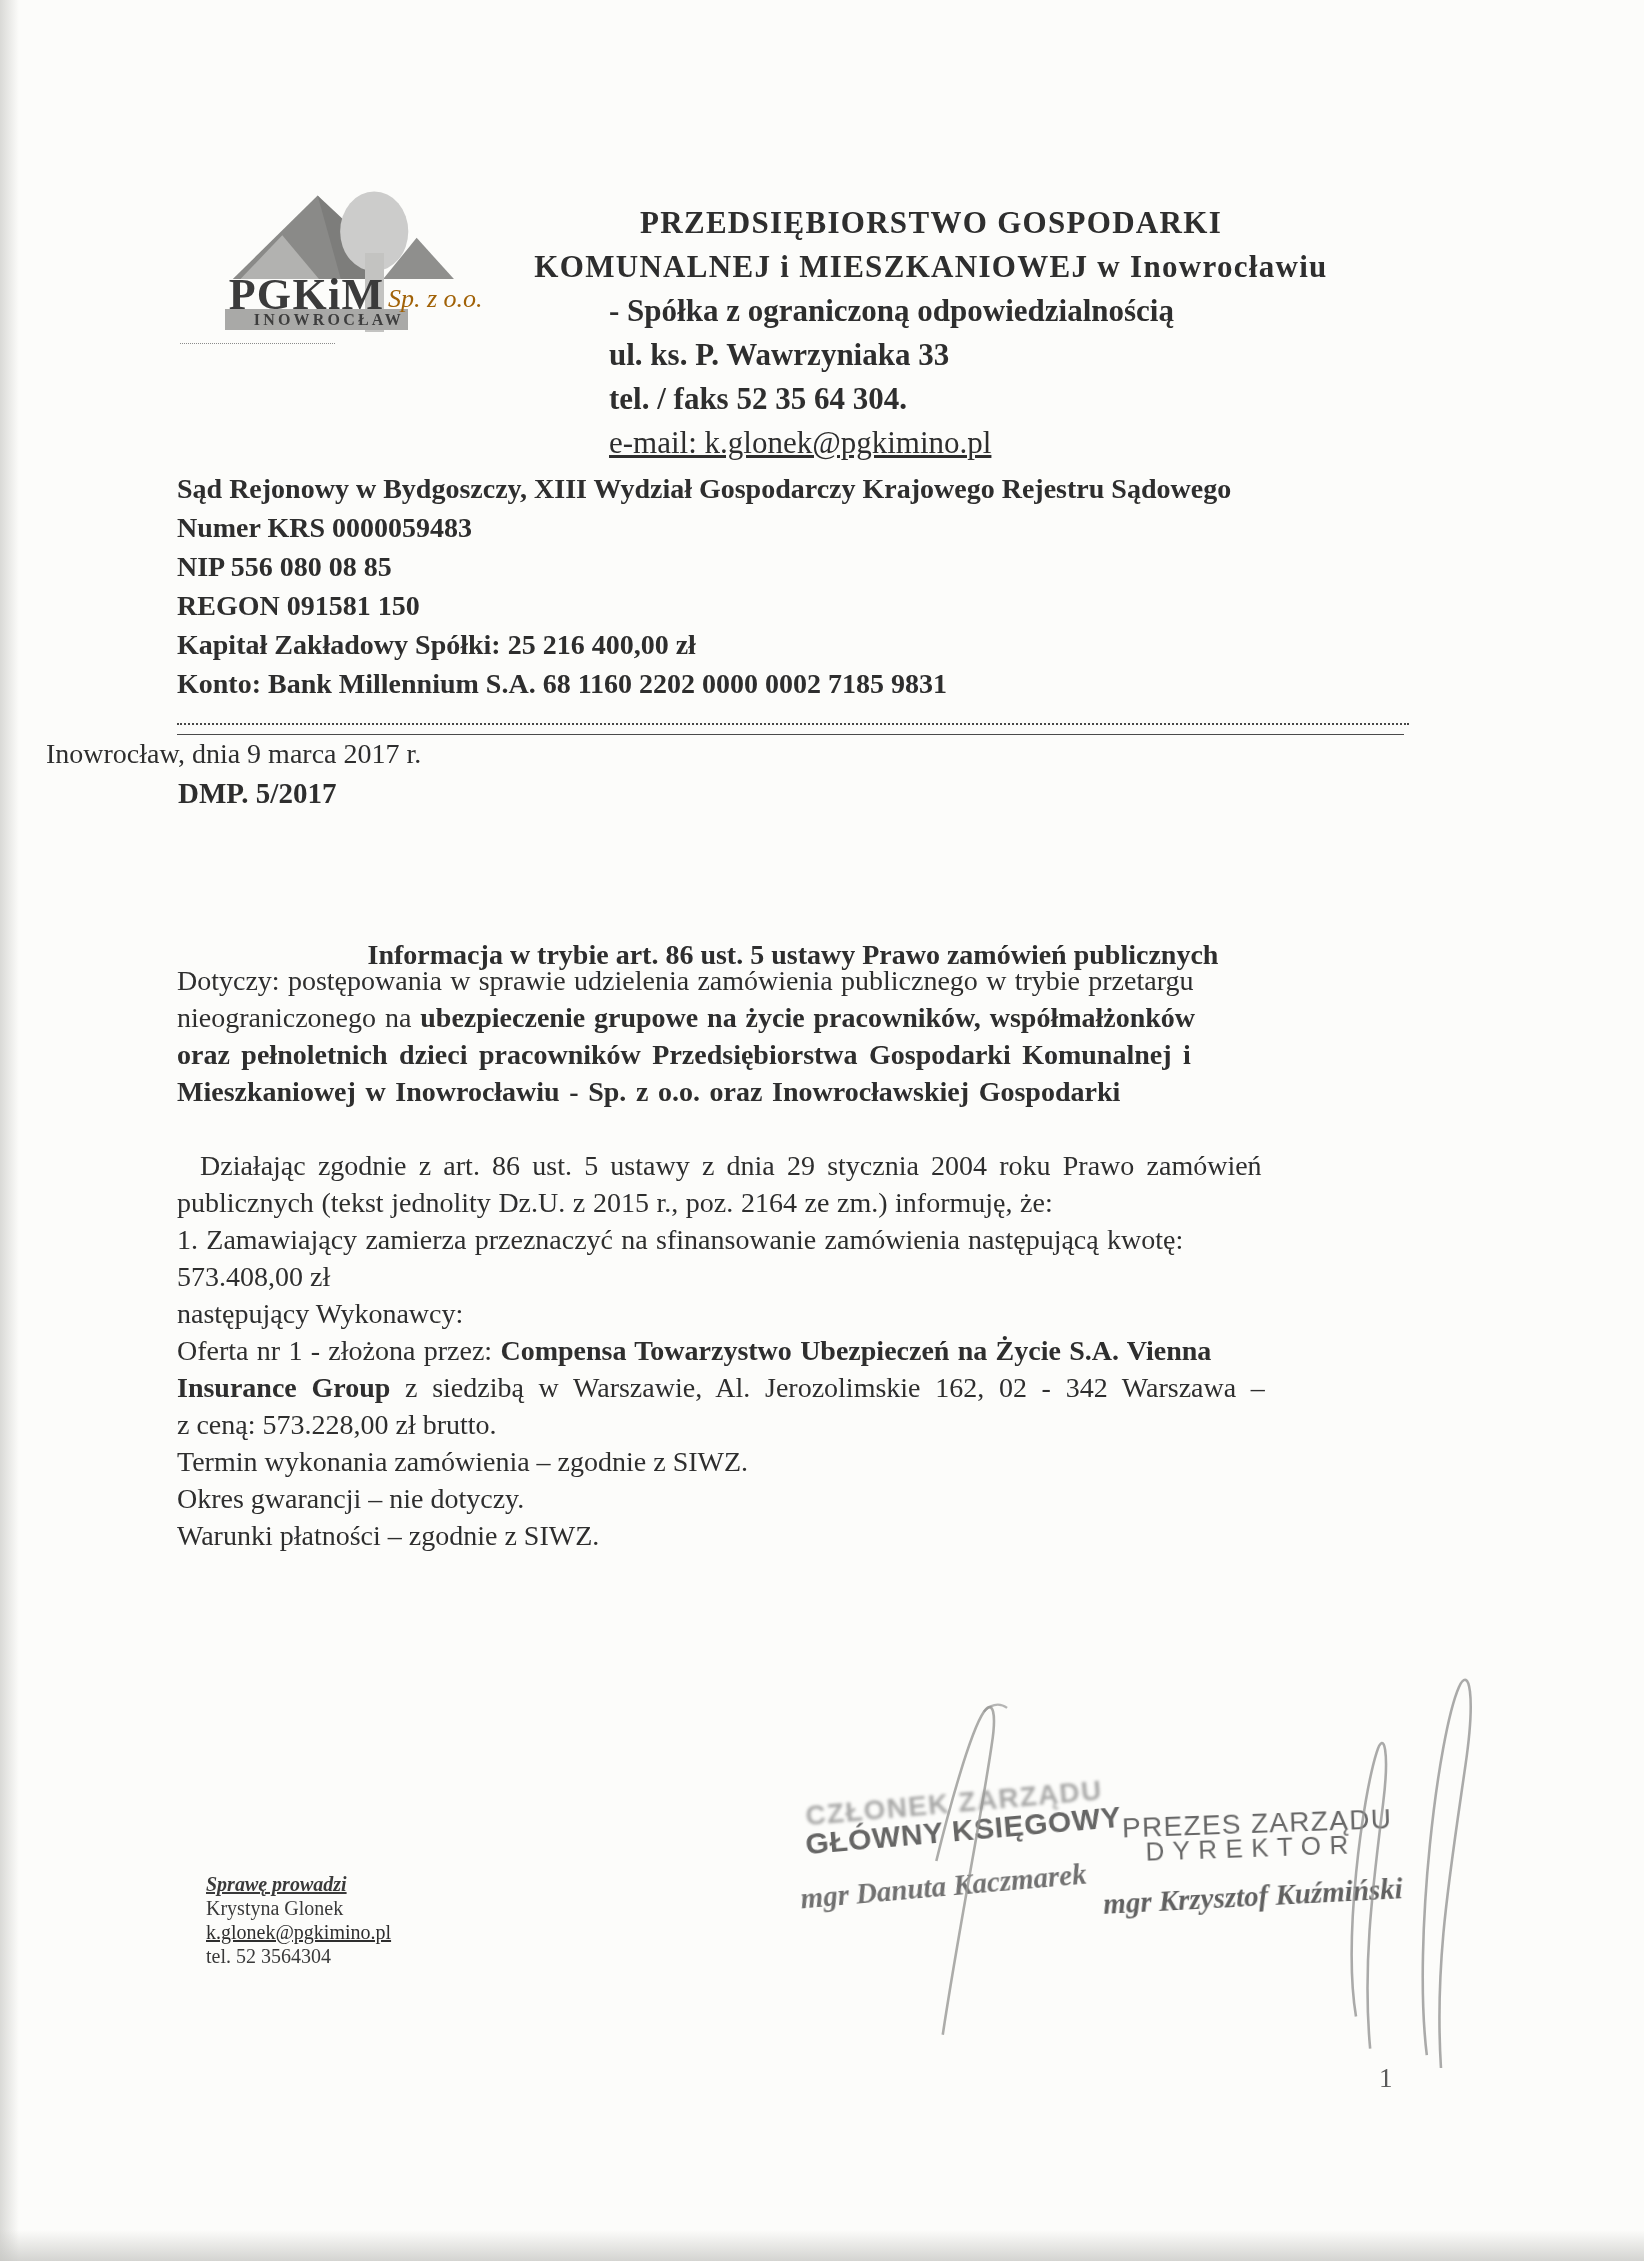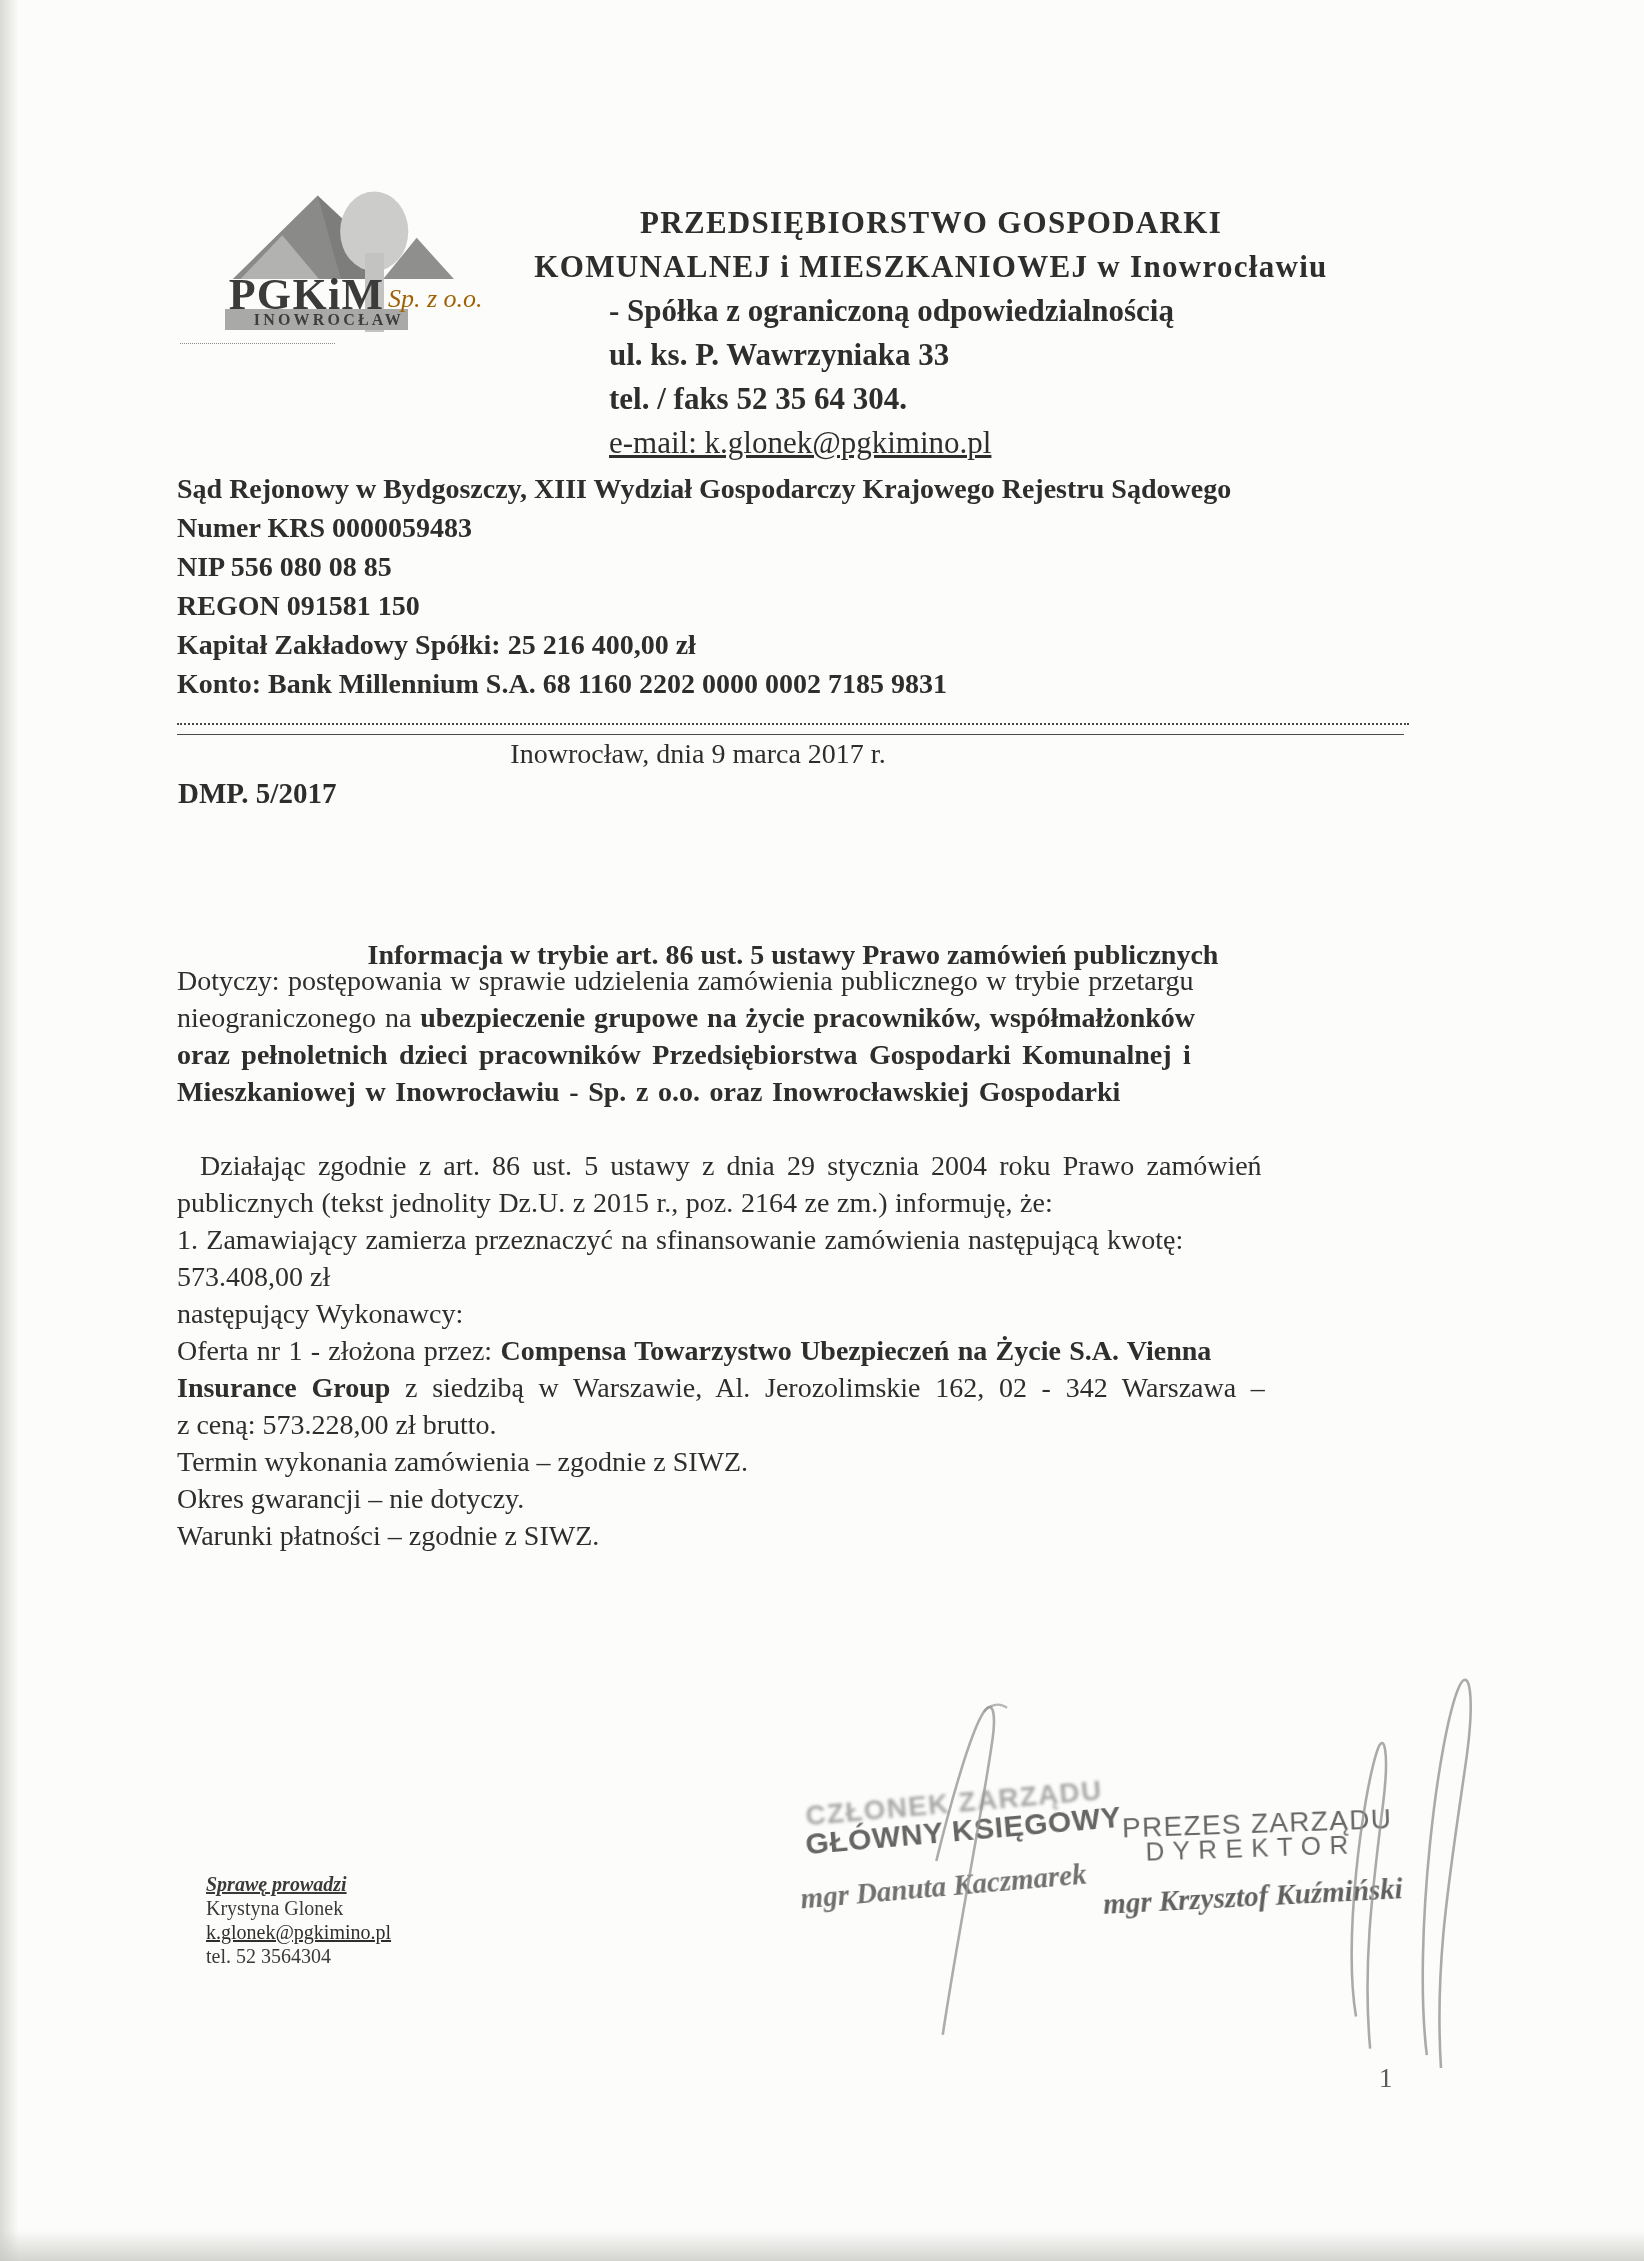--- a/index.html
+++ b/index.html
@@ -40,21 +40,21 @@
   .letterhead .line:nth-child(2){padding-left:0;text-align:center;letter-spacing:1.3px;}
   .letterhead .line:nth-child(6){font-weight:normal;}
 
   
   .registry{left:177px;top:469px;width:1240px;font-size:28px;line-height:39px;font-weight:bold;}
   .registry .line{white-space:nowrap;}
 
   .sep-dotted{left:177px;top:723px;width:1232px;height:0;border-top:2.6px dotted #474747;}
   .sep-solid{left:177px;top:734px;width:1227px;height:0;border-top:1.9px solid #4a4a4a;}
 
-  .date-line{left:0;top:738px;width:1396px;text-align:center;font-size:28px;white-space:nowrap;}
+  .date-line{left:0;top:738px;width:1396px;text-align:left;font-size:28px;white-space:nowrap;padding-left:46px;}
   .ref-number{left:178px;top:777px;font-size:29px;font-weight:bold;white-space:nowrap;}
 
   .doc-title{left:177px;top:895px;width:1232px;text-align:center;font-size:28px;font-weight:bold;white-space:nowrap;margin-top:44px;}
 
   .body-text{left:177px;top:962px;width:1234px;font-size:28px;line-height:37px;}
   .body-text .line{min-height:37px;white-space:nowrap;}
   .body-text .line.spacer{height:37px;}
 
   
   .case-officer{left:174px;top:1872px;font-size:20px;line-height:24px;color:#3a3a3a;margin-left:32px;}

